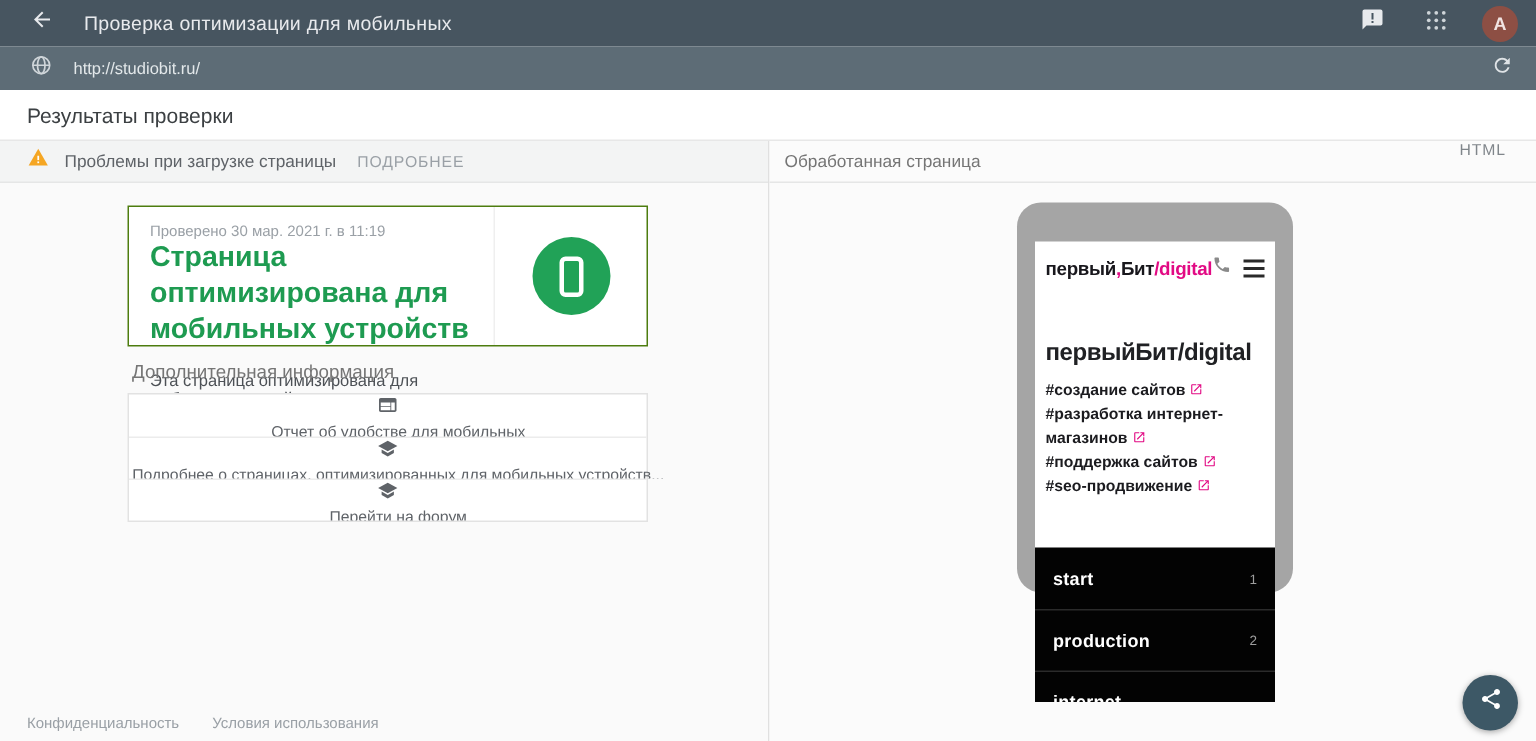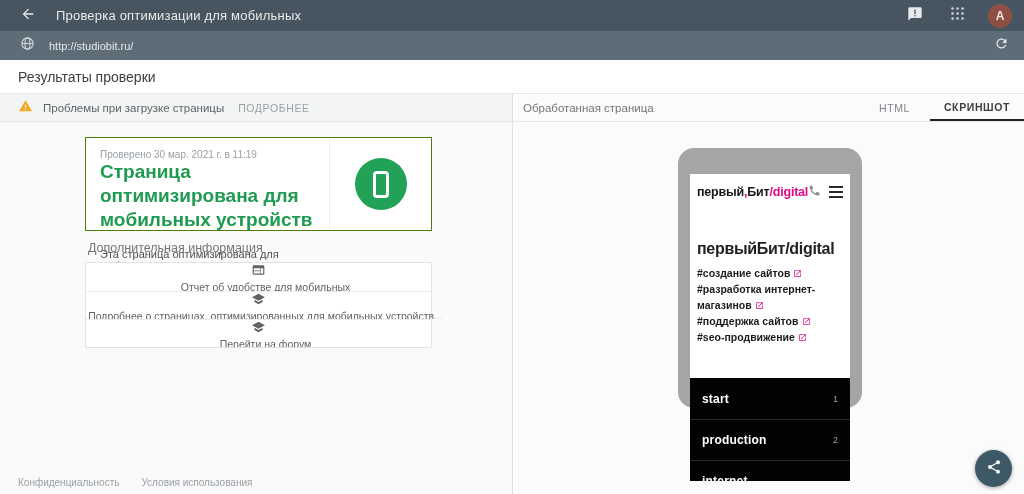--- a/index.html
+++ b/index.html
@@ -49,26 +49,26 @@
   .info-row + .info-row { border-top:1px solid #ececec; }
   .info-row .info-label { font-size:10.5px; color:#5f6368; margin-left:14px; white-space:nowrap; overflow:hidden; text-overflow:ellipsis; }
 
   .footer { position:absolute; left:18px; bottom:6px; display:flex; gap:22px; }
   .footer a { font-size:10px; color:#9aa0a6; text-decoration:none; cursor:pointer; }
 
   
   .right-panel { position:absolute; left:513px; right:0; top:0; height:100%; background:#fbfbfb; }
   .panel-header { height:28px; border-bottom:1px solid #e5e6e6; display:flex; align-items:stretch; padding-left:10px; }
   .panel-title { font-size:11.5px; color:#757575; align-self:center; }
-  .tabs { margin-left:auto; display:flex; }
+  .tabs { margin-left:auto; display:flex;flex-direction:column; }
   .tab { font-size:10.5px; letter-spacing:.6px; color:#80868b; display:flex; align-items:center; padding:0 20px; cursor:pointer; }
   .tab.active { color:#3c4043; font-weight:bold; border-bottom:2px solid #202124; padding:0 14px; }
 
   
-  .phone-frame { position:absolute; left:165px; top:54px; width:184px; height:260px; background:#a5a5a5; border-radius:16px; }
+  .phone-frame { position:absolute; left:165px; top:41px; width:184px; height:260px; background:#a5a5a5; border-radius:16px; }
   .phone-screen { position:absolute; left:12px; top:26px; width:160px; height:307px; background:#fff; overflow:hidden; }
 
   .site-header { display:flex; align-items:center; padding:9px 7px 0 7px; }
   .site-logo { font-size:12.5px; font-weight:bold; color:#18171c; letter-spacing:-.2px; white-space:nowrap; }
   .logo-comma { color:#e20a84; }
   .logo-suffix { color:#e20a84; font-weight:bold; }
   .site-header-icons { margin-left:auto; display:flex; align-items:center; gap:8px; }
   .burger { display:flex; flex-direction:column; gap:3px; cursor:pointer; }
   .burger span { display:block; width:14px; height:2px; background:#2a2a2a; }
 
@@ -216,21 +216,20 @@
       </div>
     </div>
 
     <div class="vdivider"></div>
 
     <div class="right-panel">
       <div class="panel-header">
         <span class="panel-title">Обработанная страница</span>
         <div class="tabs">
           <div class="tab">HTML</div>
-          <div class="tab active">СКРИНШОТ</div>
         </div>
       </div>
 
       <div class="phone-frame">
         <div class="phone-screen">
 
           <div class="site-header">
             <span class="site-logo"><span>первый</span><span class="logo-comma">,</span><span>Бит</span><span class="logo-suffix">/digital</span></span>
             <span class="site-header-icons">
               <span>

